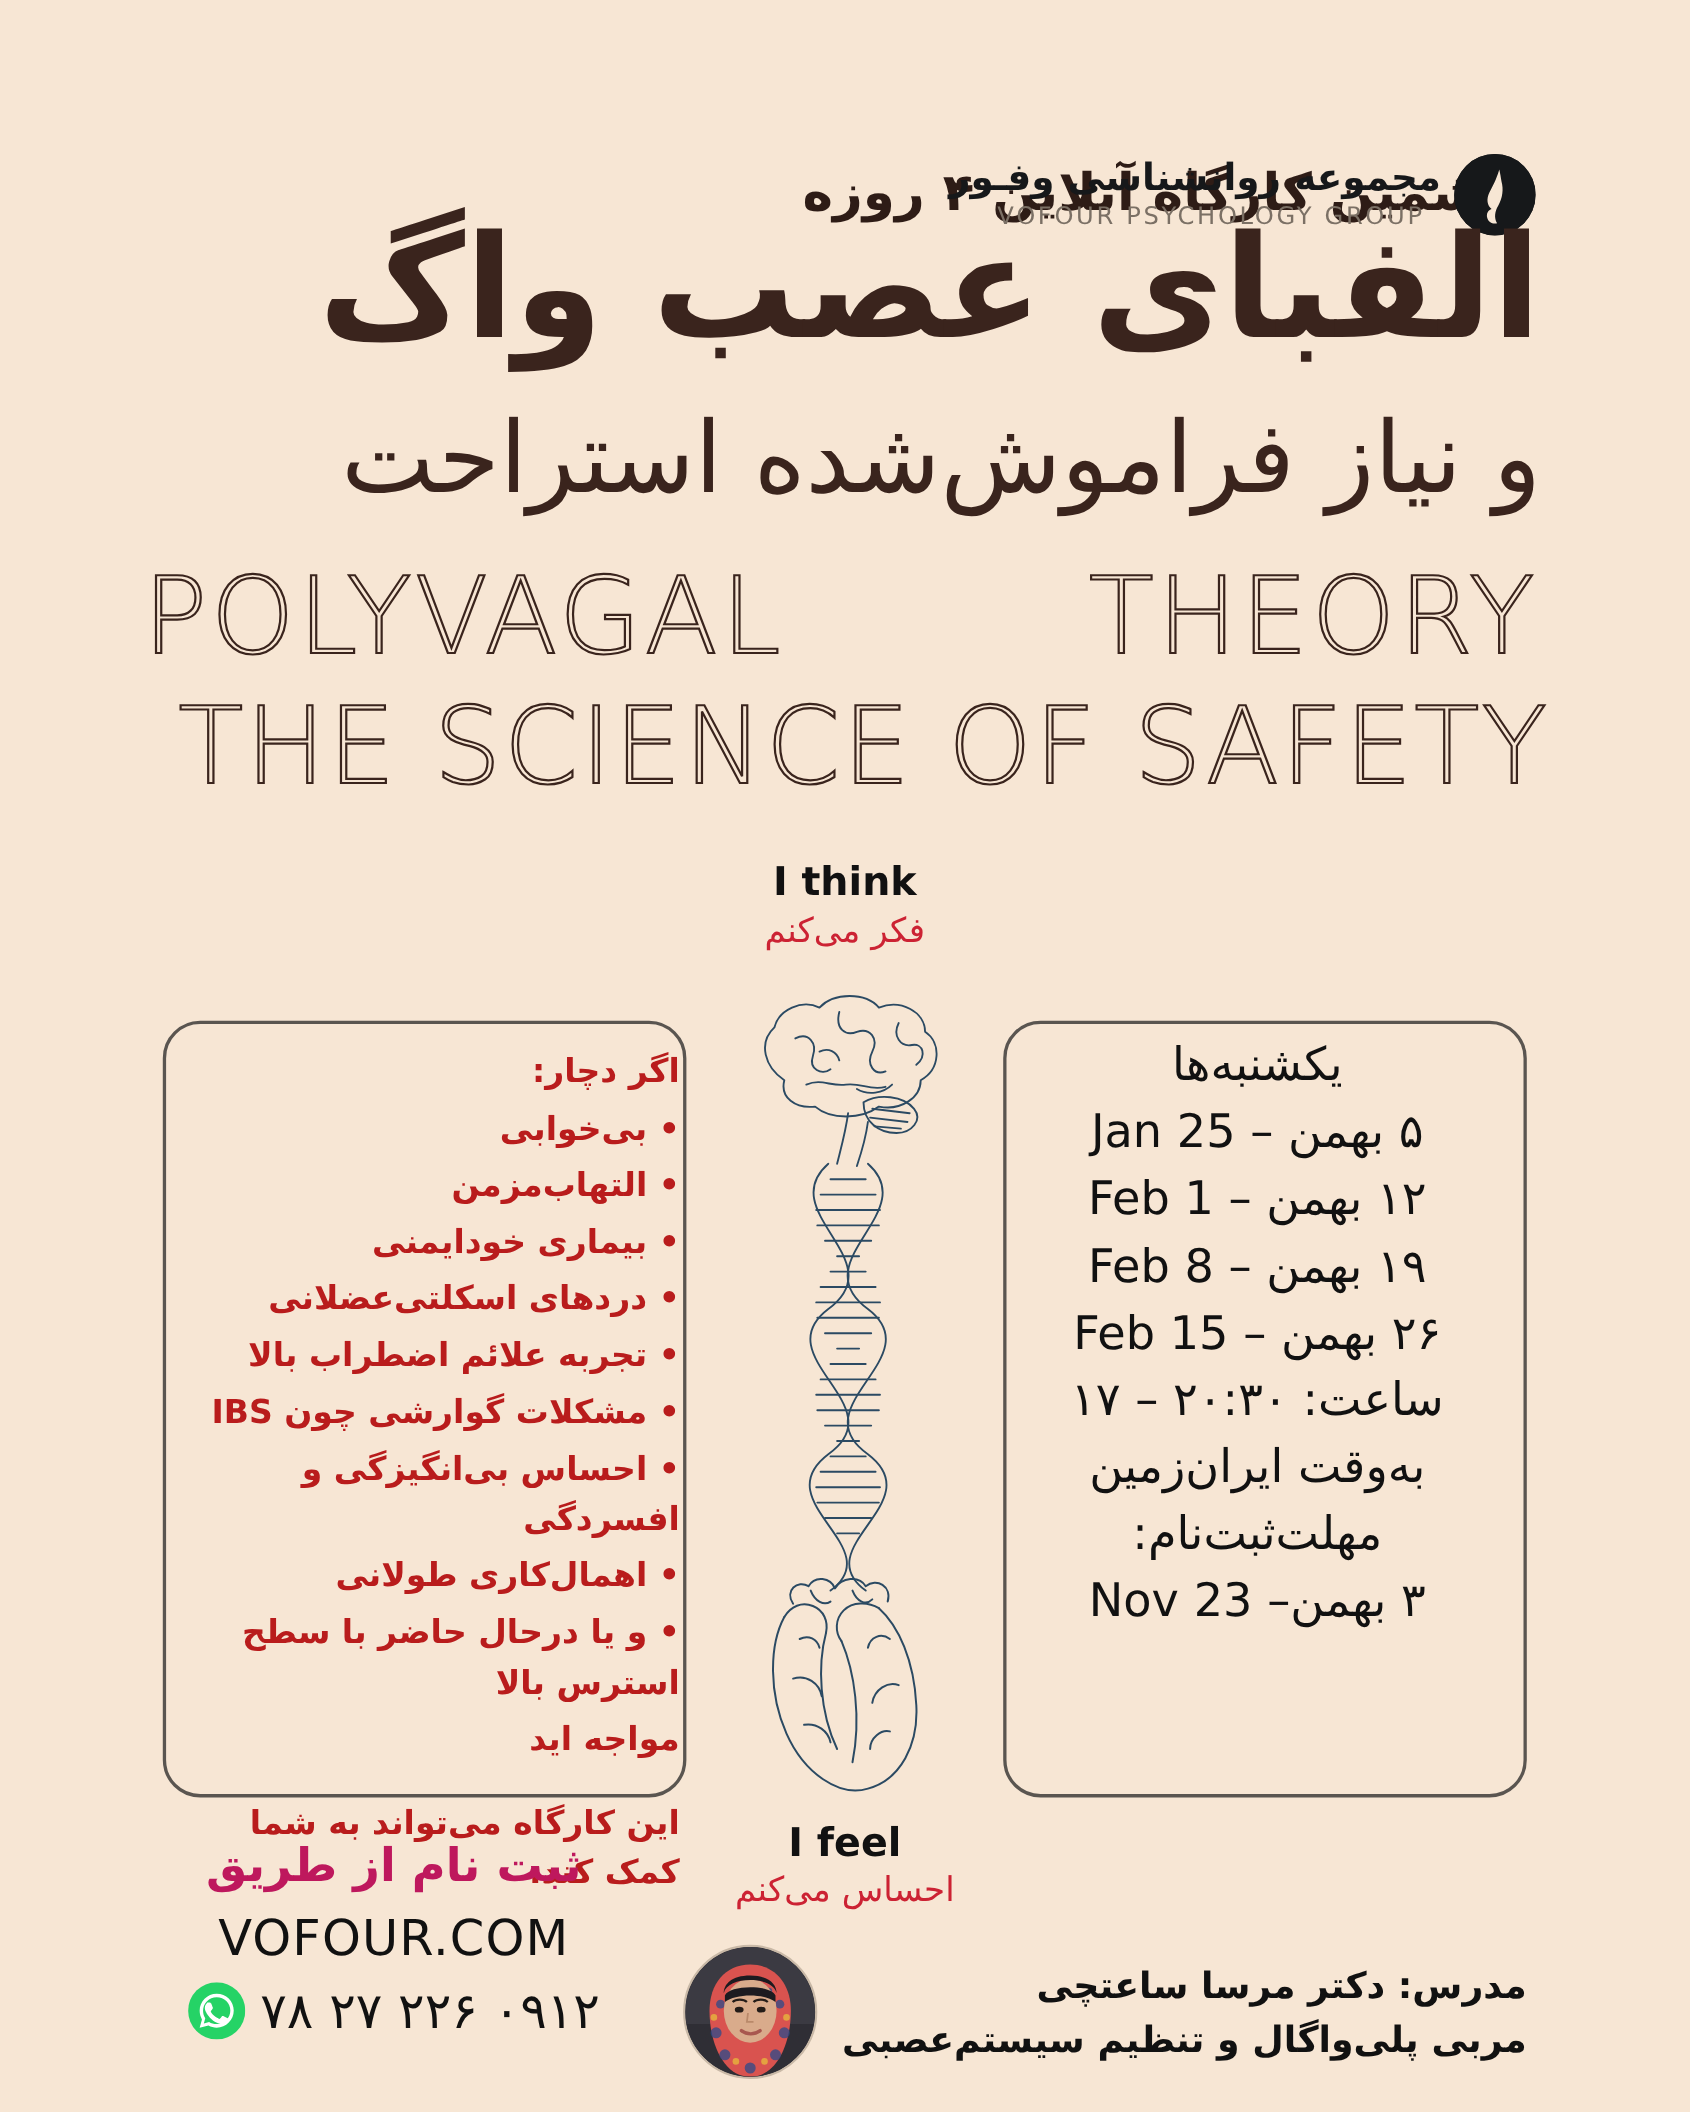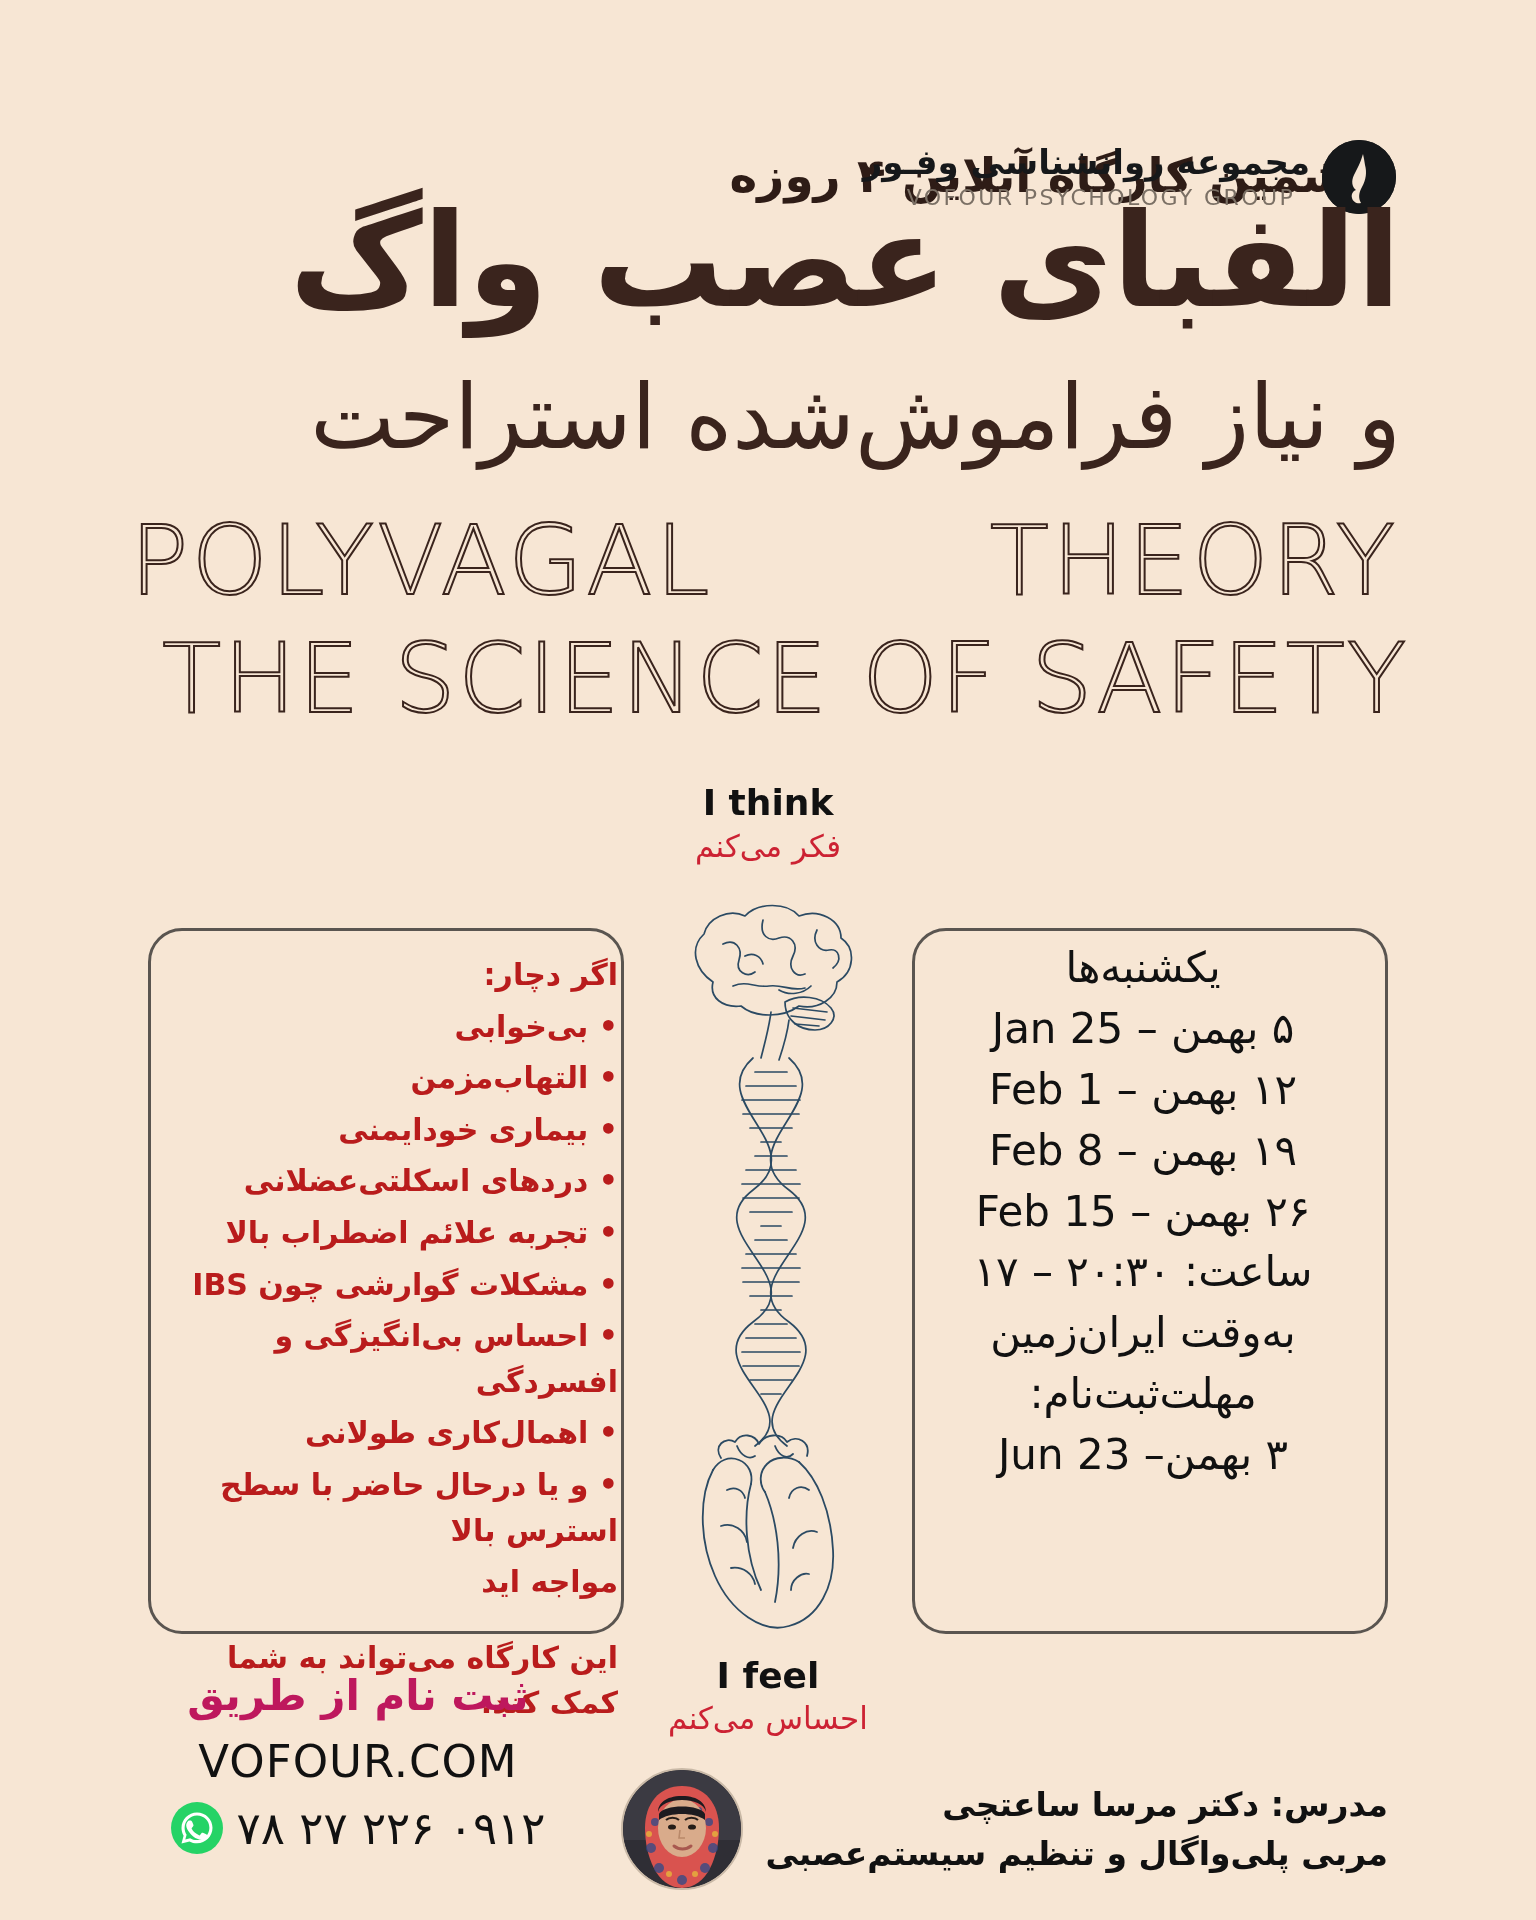--- a/index.html
+++ b/index.html
@@ -250,21 +250,21 @@
   <div class="box box-right"></div>
   <div class="schedule">
     <div class="row">یکشنبه‌ها</div>
     <div class="row">۵ بهمن – 25 Jan</div>
     <div class="row">۱۲ بهمن – 1 Feb</div>
     <div class="row">۱۹ بهمن – 8 Feb</div>
     <div class="row">۲۶ بهمن – 15 Feb</div>
     <div class="row">ساعت: ۲۰:۳۰ – ۱۷</div>
     <div class="row">به‌وقت ایران‌زمین</div>
     <div class="row">مهلت‌ثبت‌نام:</div>
-    <div class="row">۳ بهمن– 23 Jun</div>
+    <div class="row">۳ بهمن– 23 Nov</div>
   </div>
 
   <div class="register">
     <div class="via">ثبت نام از طریق</div>
     <div class="site">VOFOUR.COM</div>
     <div class="wa-row">
       <span class="wa-icon">
         <svg viewBox="0 0 52 52" width="52" height="52" aria-hidden="true">
           <circle cx="26" cy="26" r="26" fill="#25d366"></circle>
           <path d="M26 10.5c-8.6 0-15.5 6.9-15.5 15.5 0 2.8.8 5.5 2.1 7.8L10.5 41.5l8-2.1c2.2 1.2 4.8 1.9 7.5 1.9 8.6 0 15.5-6.9 15.5-15.5S34.6 10.5 26 10.5z" fill="#fff"></path>

